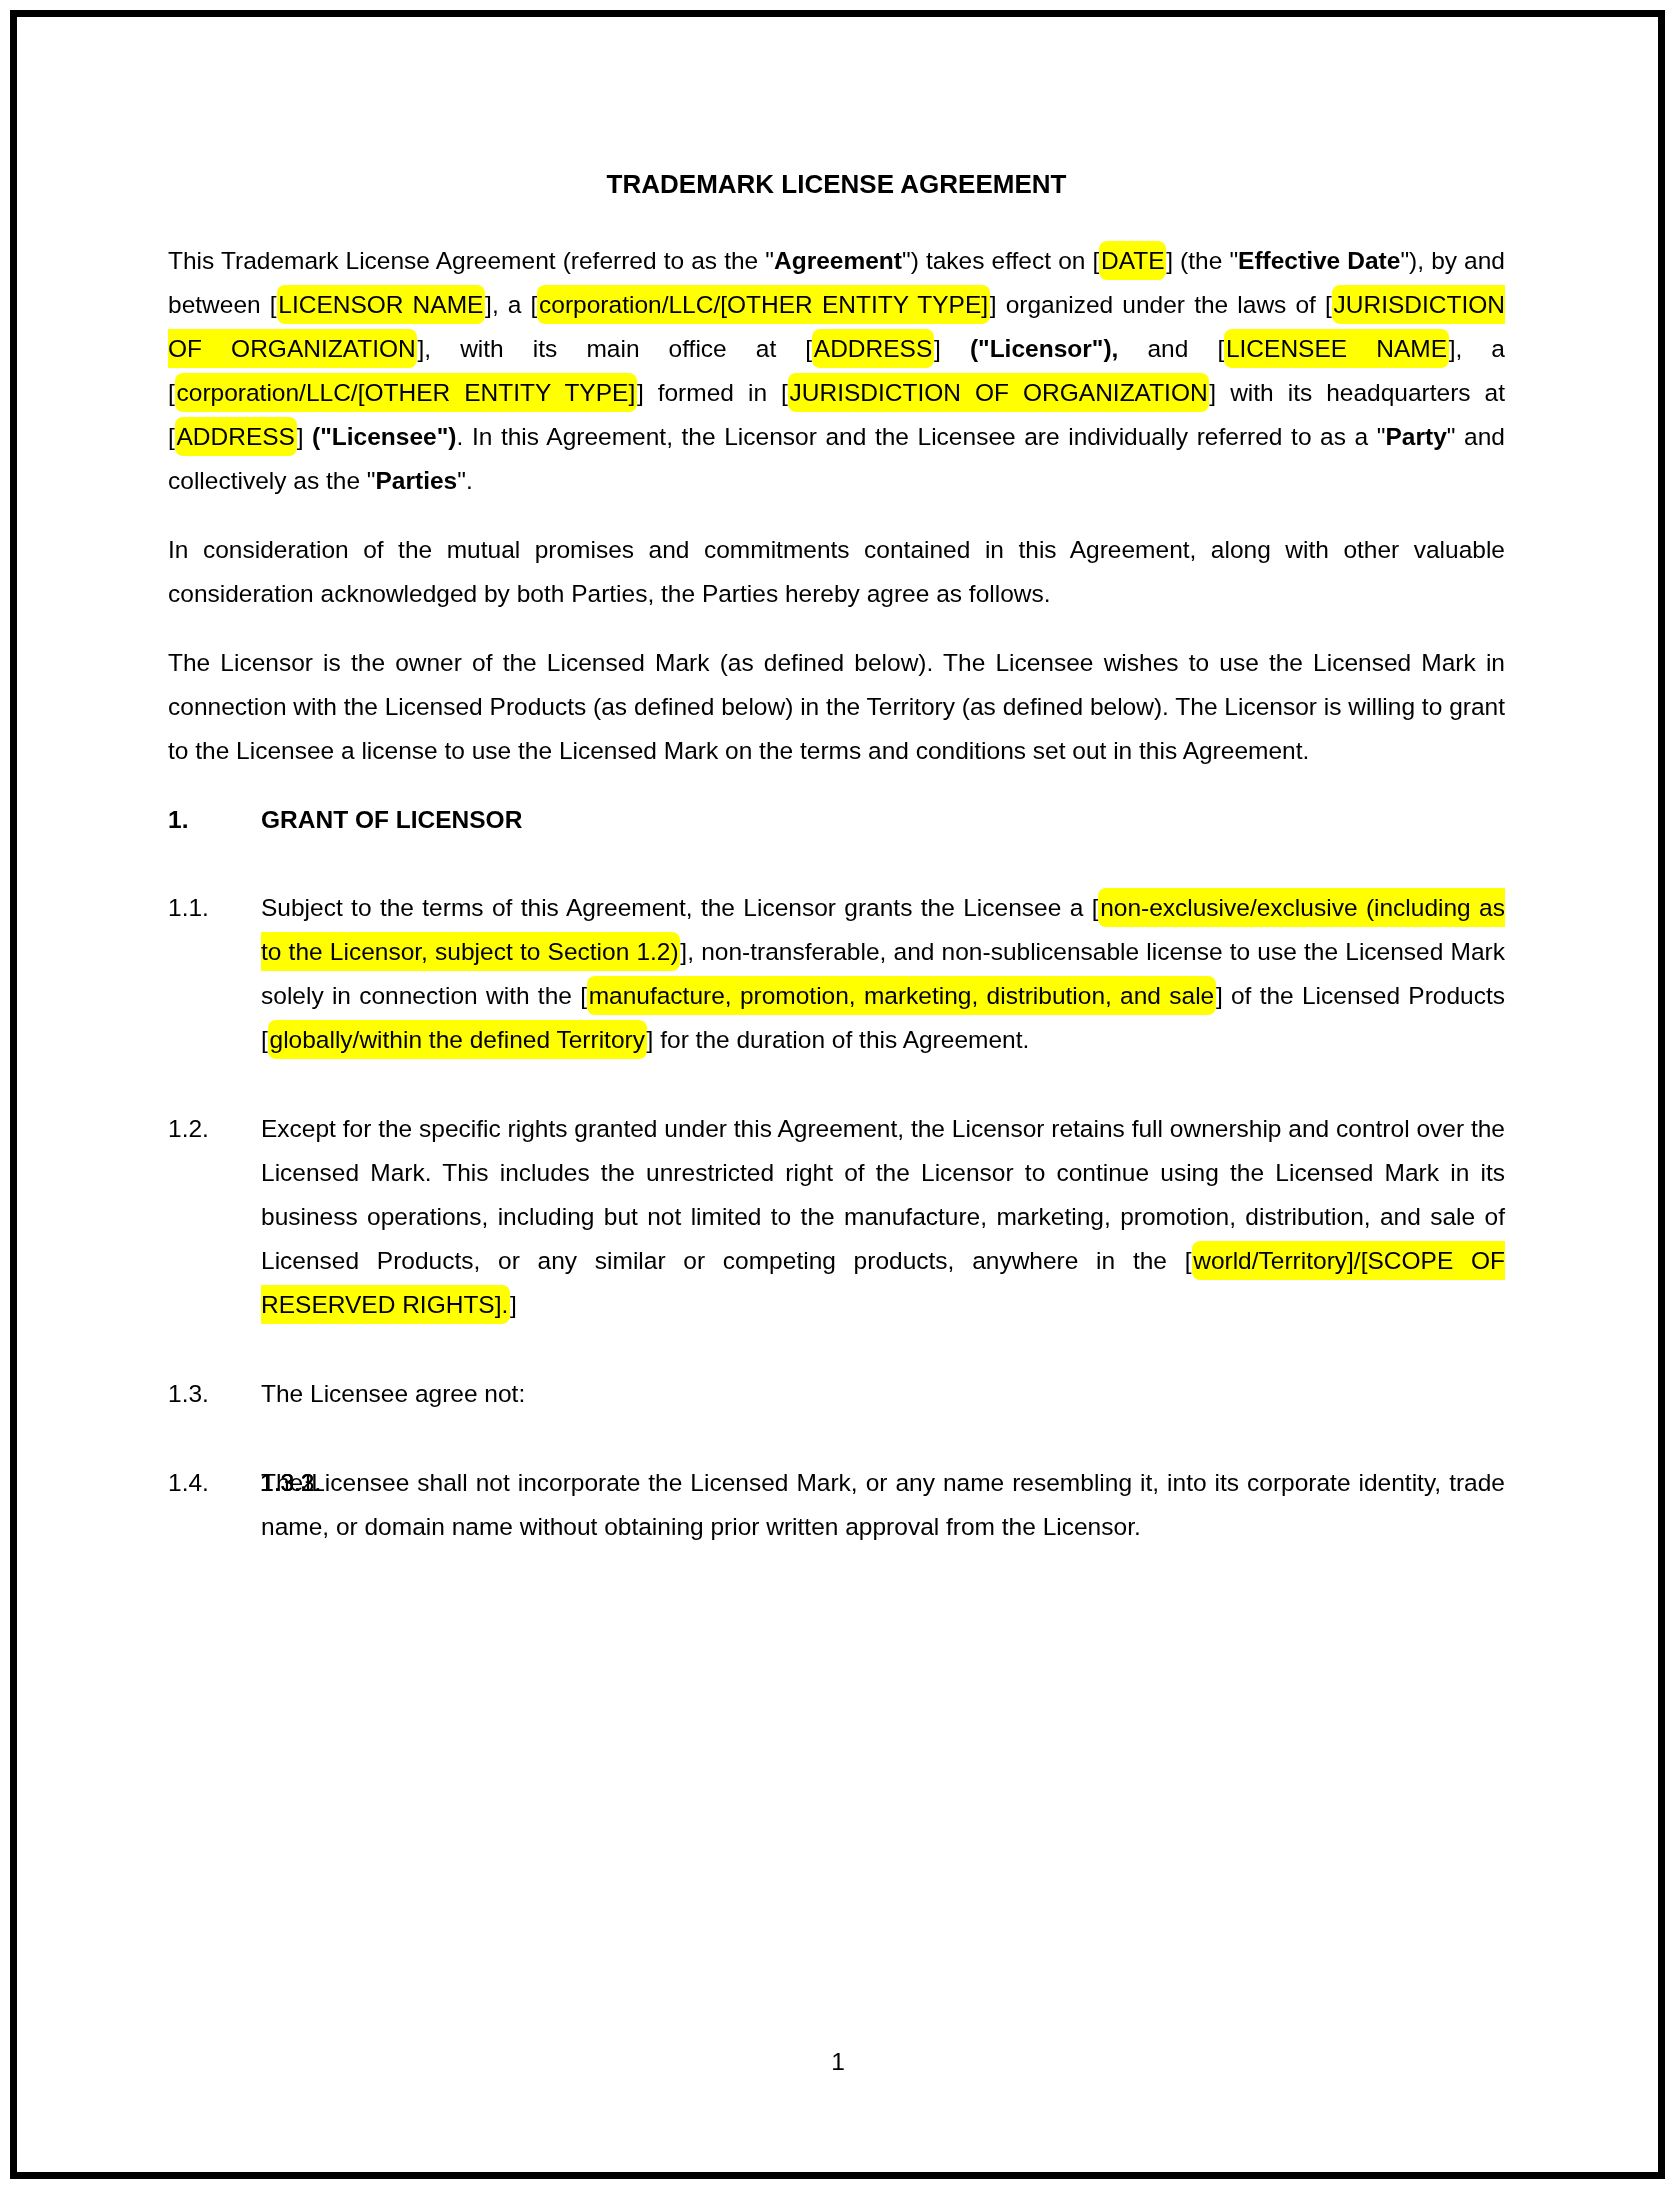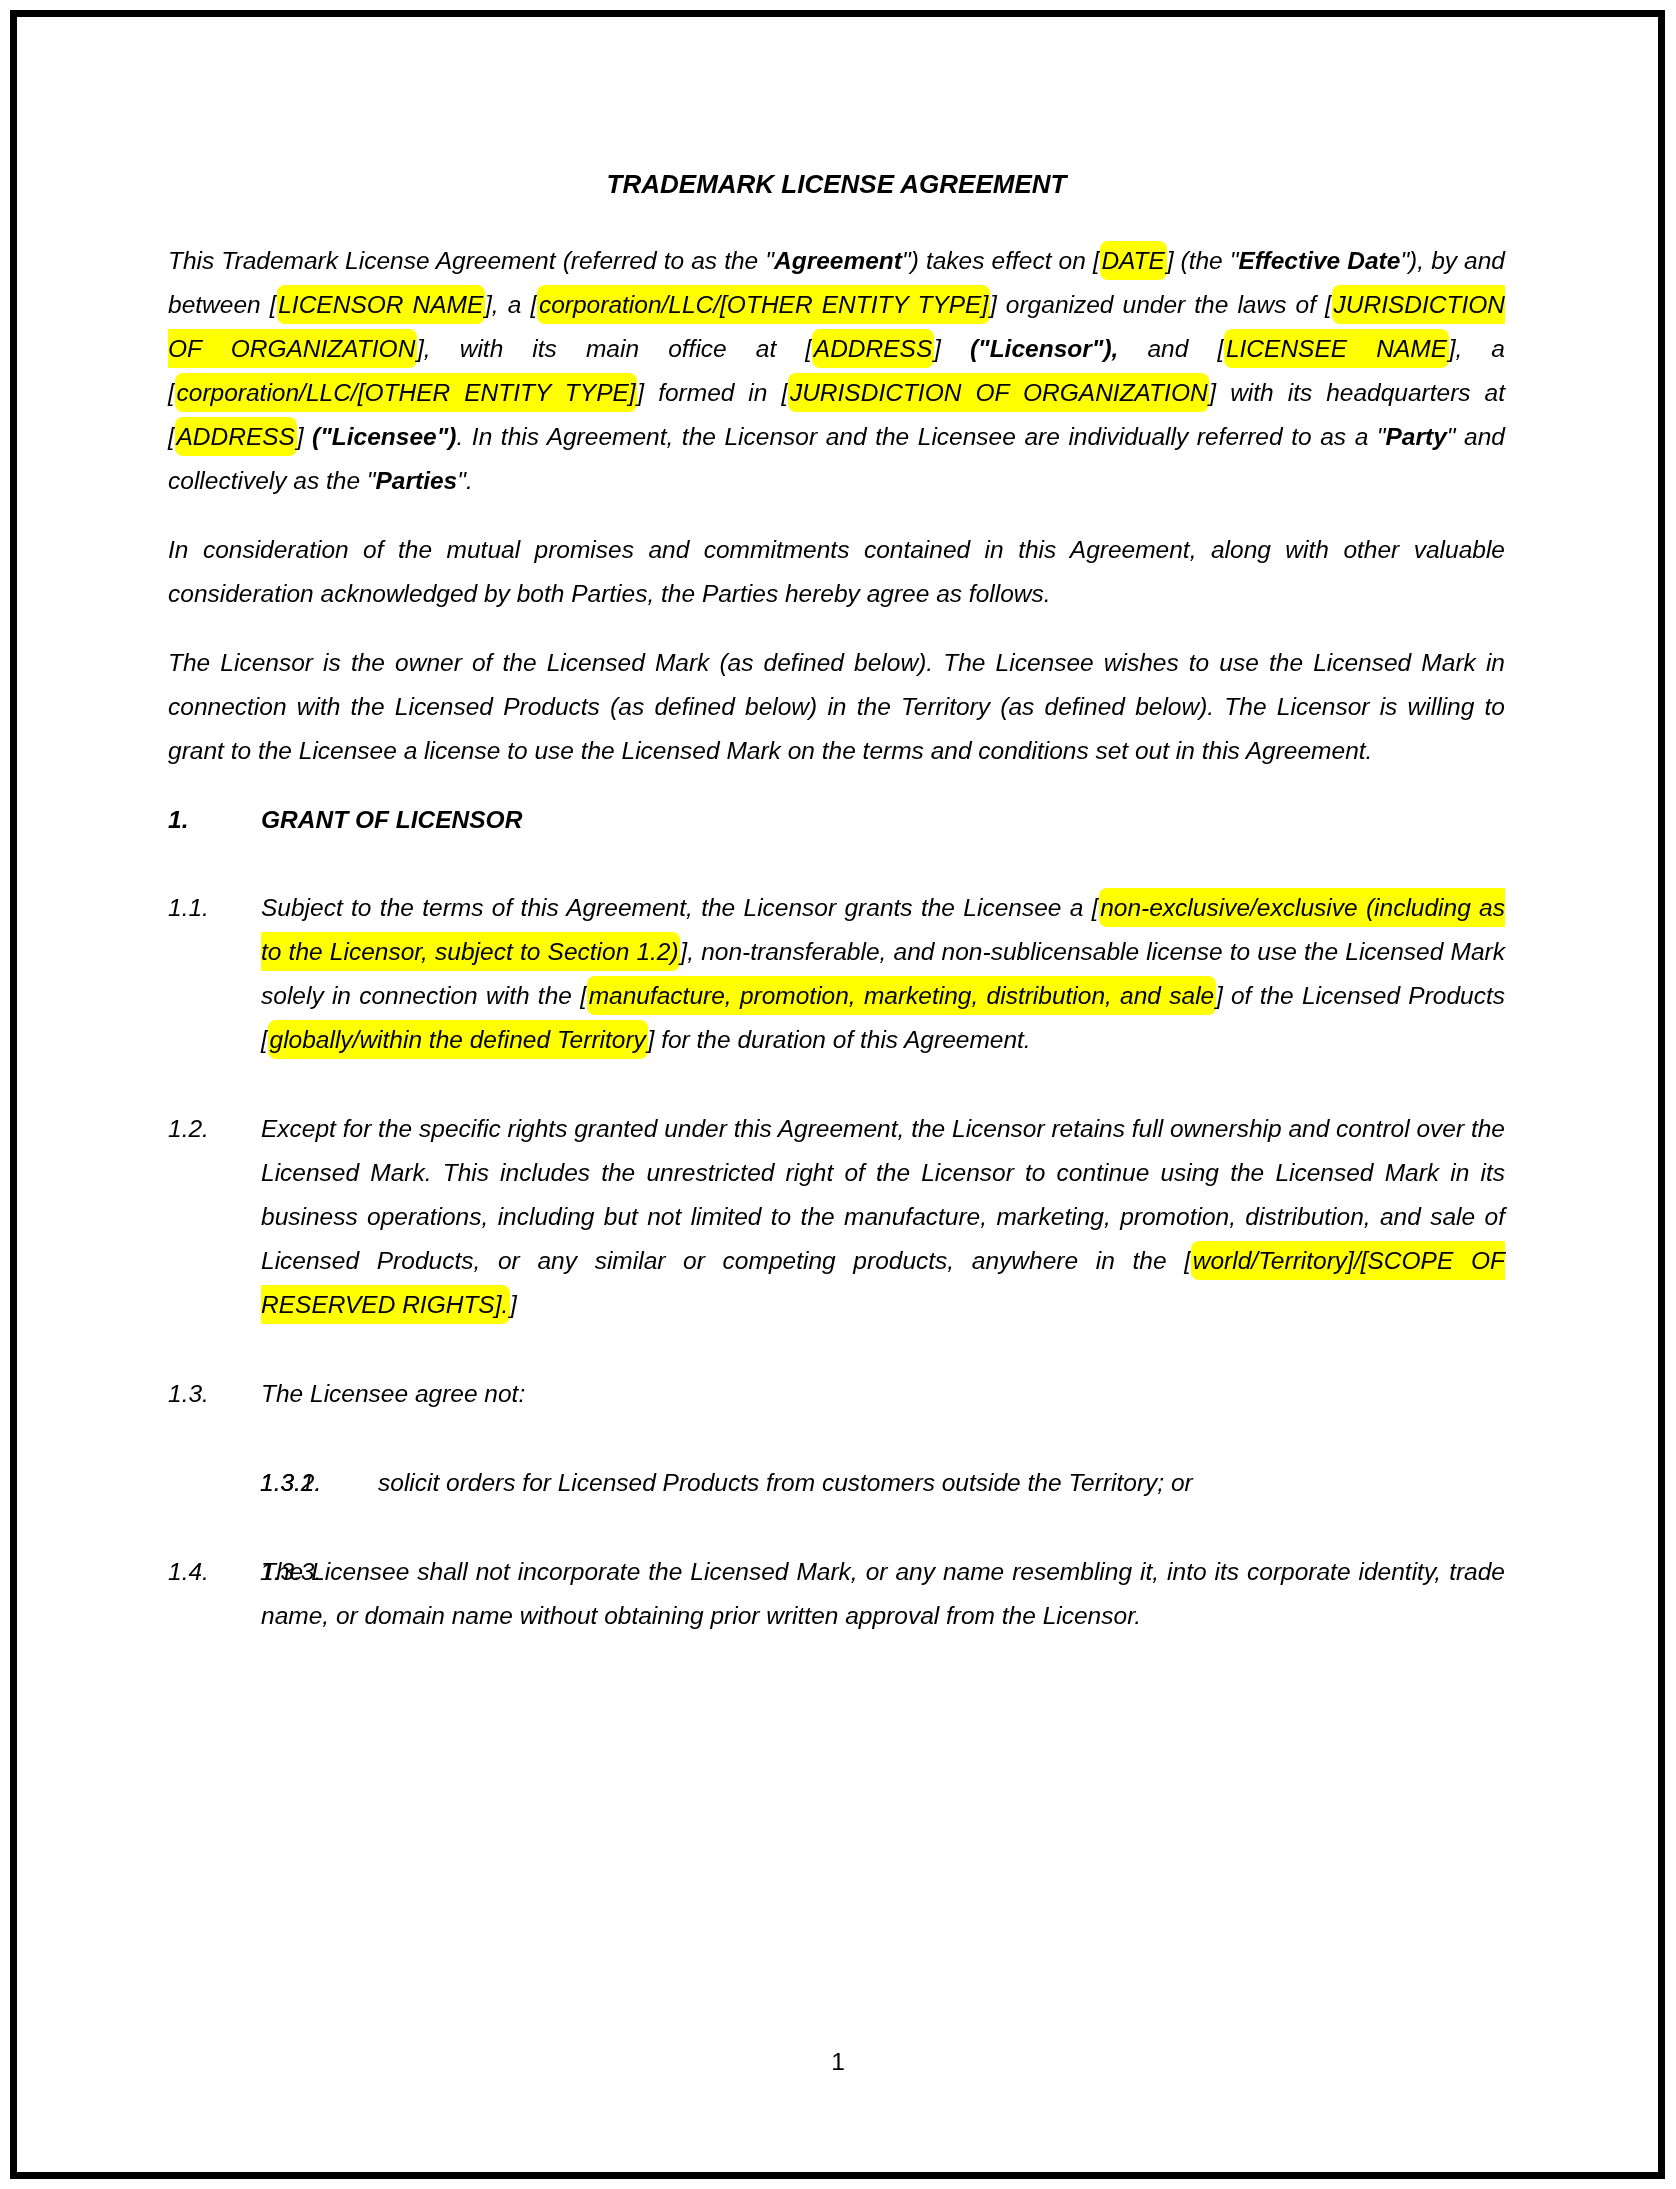--- a/index.html
+++ b/index.html
@@ -24,21 +24,20 @@
     bottom: 11.4px;
     border: 7px solid #000000;
   }
   .doc {
     position: absolute;
     left: 168px;
     top: 162px;
     width: 1337px;
     font-size: 24.5px;
     line-height: 44px;
-    font-style: italic;
   }
   .title {
     margin: 0 0 33px 0;
     text-align: center;
     font-size: 26px;
     font-weight: bold;
     line-height: 44px;
   }
   .para {
     margin: 0 0 25px 0;
@@ -103,21 +102,20 @@
         </div>
         <div class="clause lvl1">
           <span class="num">1.3.</span>
           <span class="txt"><span>The Licensee agree not:</span></span>
         </div>
         <div class="clause lvl2">
           <span class="num">1.3.1.</span>
         </div>
         <div class="clause lvl2">
           <span class="num">1.3.2.</span>
-          <span class="txt"><span>solicit orders for Licensed Products from customers outside the Territory; or</span></span>
         </div>
         <div class="clause lvl2">
           <span class="num">1.3.3.</span>
         </div>
         <div class="clause lvl1">
           <span class="num">1.4.</span>
           <span class="txt"><span>The Licensee shall not incorporate the Licensed Mark, or any name resembling it, into its corporate identity, trade name, or domain name without obtaining prior written approval from the Licensor.</span></span>
         </div>
       </div>
   </div>

